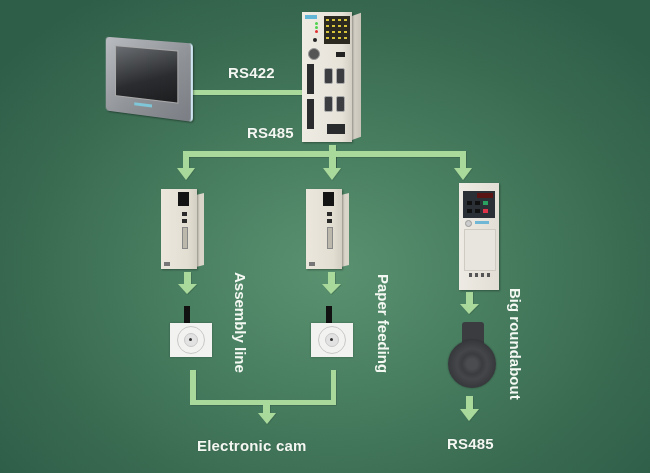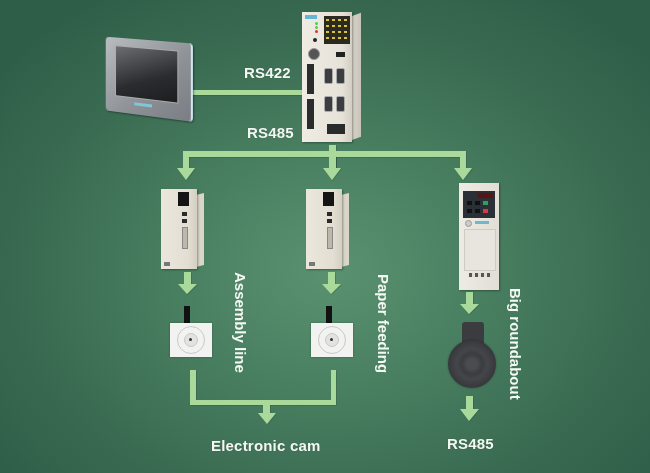--- a/index.html
+++ b/index.html
@@ -188,19 +188,19 @@
 <div class="abs motor-shaft" style="left:326px;top:306px"></div>
 <div class="abs motor" style="left:311px;top:323px">
   <div class="abs motor-ring" style="left:7px;top:3px;width:26px;height:26px"></div>
   <div class="abs motor-ring" style="left:14px;top:10px;width:12px;height:12px;background:#e2e2e2"></div>
   <div class="abs" style="left:19px;top:15px;width:3px;height:3px;background:#333;border-radius:50%"></div>
 </div>
 
 <div class="abs bigmotor-top"></div>
 <div class="abs bigmotor"></div>
 
-<div class="lbl" style="left:244px;top:64px">RS422</div>
+<div class="lbl" style="left:228px;top:64px">RS422</div>
 <div class="lbl" style="left:247px;top:164px;top:124px">RS485</div>
 <div class="vlbl" style="left:249px;top:272px">Assembly line</div>
 <div class="vlbl" style="left:392px;top:274px">Paper feeding</div>
 <div class="vlbl" style="left:524px;top:288px">Big roundabout</div>
-<div class="lbl" style="left:211px;top:437px">Electronic cam</div>
+<div class="lbl" style="left:197px;top:437px">Electronic cam</div>
 <div class="lbl" style="left:447px;top:435px">RS485</div>
 
 </body></html>

